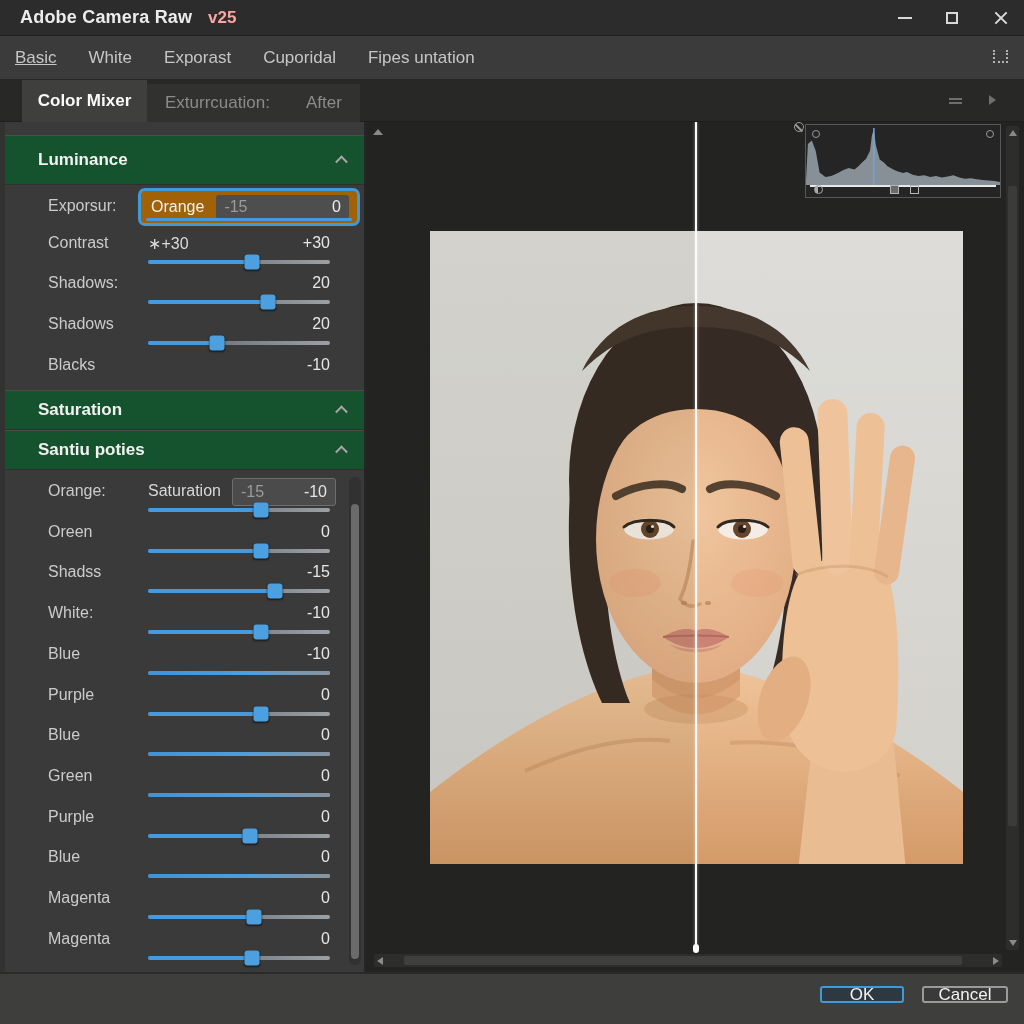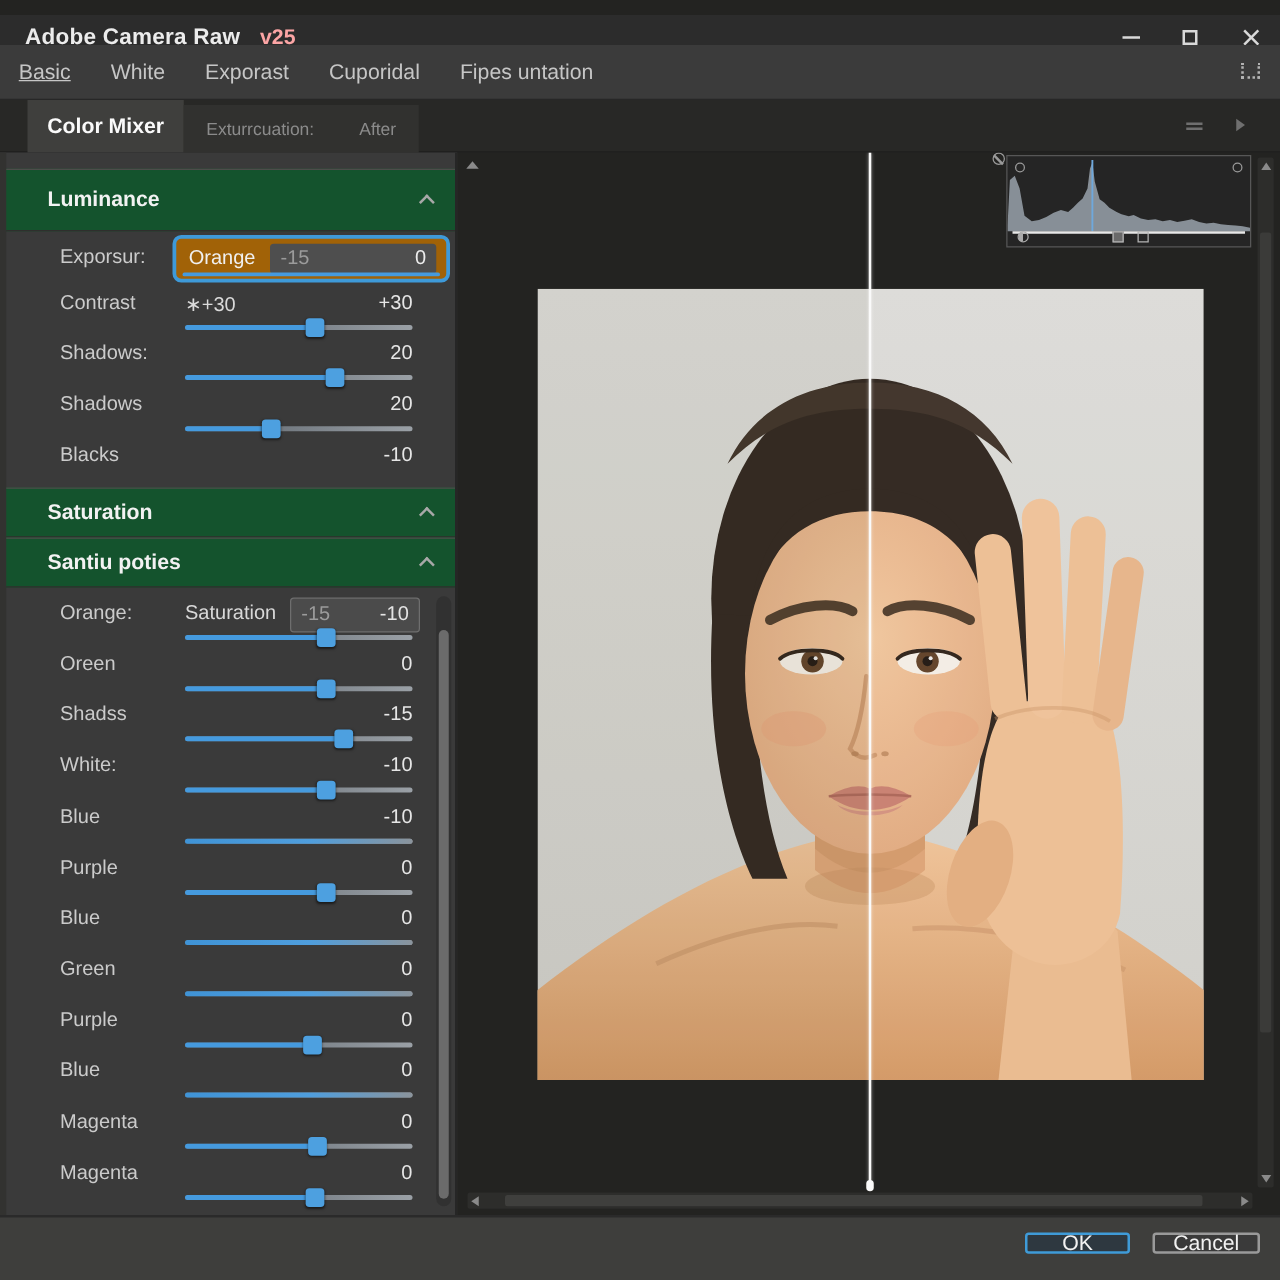--- a/index.html
+++ b/index.html
@@ -1,40 +1,40 @@
 <!DOCTYPE html>
 <html><head>
 <meta charset="utf-8">
 <style>
   html,body{margin:0;padding:0;background:#1a1a1a;}
   *{box-sizing:border-box;font-family:"Liberation Sans","DejaVu Sans",sans-serif;}
   #app{position:relative;width:1024px;height:1024px;background:#232321;overflow:hidden;}
 
   
-  .titlebar{position:absolute;left:0;top:12px;width:1024px;height:36px;background:#2c2c2c;border-bottom:1px solid #1f1f1f;}
+  .titlebar{position:absolute;left:0;top:0;width:1024px;height:36px;background:#2c2c2c;border-bottom:1px solid #1f1f1f;}
   .title{position:absolute;left:20px;top:7px;font-size:18px;font-weight:bold;color:#ececec;letter-spacing:.2px;}
   .version{position:absolute;left:208px;top:8px;font-size:17px;color:#fca5a5;font-weight:bold;}
   .winbtn{position:absolute;top:0;width:40px;height:36px;display:flex;align-items:center;justify-content:center;}
   .minbar{width:14px;height:2px;background:#d9d9d9;}
   .maxbox{width:12px;height:12px;border:2px solid #d9d9d9;}
   .xwrap{position:relative;width:14px;height:14px;}
   .xwrap::before,.xwrap::after{content:"";position:absolute;left:-1px;top:6px;width:16px;height:2px;background:#d9d9d9;}
   .xwrap::before{transform:rotate(45deg);} .xwrap::after{transform:rotate(-45deg);}
 
   
   .menubar{position:absolute;left:0;top:36px;width:1024px;height:44px;background:#3b3b3b;border-bottom:1px solid #272727;display:flex;align-items:center;}
   .menu-item{font-size:17px;color:#c6c6c6;margin-left:32px;cursor:default;}
   .menu-item:first-child{margin-left:15px;text-decoration:underline;}
   .panels-icon{position:absolute;right:16px;top:14px;width:15px;height:13px;border:2px dotted #b2b2b2;border-top:none;}
 
   
   .tabrow{position:absolute;left:0;top:80px;width:1024px;height:42px;background:#282826;border-bottom:1px solid #1e1e1e;}
   .tab-active{position:absolute;left:22px;top:0;height:42px;width:125px;background:#3f3f3d;display:flex;align-items:center;justify-content:center;font-size:17px;font-weight:bold;color:#fafafa;}
   .tab-group{position:absolute;left:147px;top:4px;height:38px;background:#31312f;display:flex;align-items:center;}
-  .tab-inactive{font-size:14px;color:#8b8b8b;padding:0 18px;}
+  .tab-inactive{font-size:17px;color:#8b8b8b;padding:0 18px;}
   .mini-eq{position:absolute;right:62px;top:18px;width:13px;height:2px;background:#6f6f6f;box-shadow:0 4px 0 #6f6f6f;}
   .mini-arrow{position:absolute;right:28px;top:15px;width:0;height:0;border-left:7px solid #6f6f6f;border-top:5px solid transparent;border-bottom:5px solid transparent;}
 
   
   .left-panel{position:absolute;left:0;top:122px;width:366px;height:850px;background:#3a3a3a;border-right:2px solid #262626;}
   .left-panel::before{content:"";position:absolute;left:0;top:0;bottom:0;width:5px;background:#323230;}
   .sec-head{position:absolute;left:5px;right:0;background:#14532d;border-top:1px solid #4d4d4b;border-bottom:1px solid #2f2f2d;display:flex;align-items:center;}
   .sec-title{margin-left:33px;font-size:17px;font-weight:bold;color:#f2f2f2;}
   .chev{position:absolute;right:18px;top:50%;width:9px;height:9px;border-left:2px solid #a8a8a8;border-top:2px solid #a8a8a8;transform:translateY(-30%) rotate(45deg);}
 

